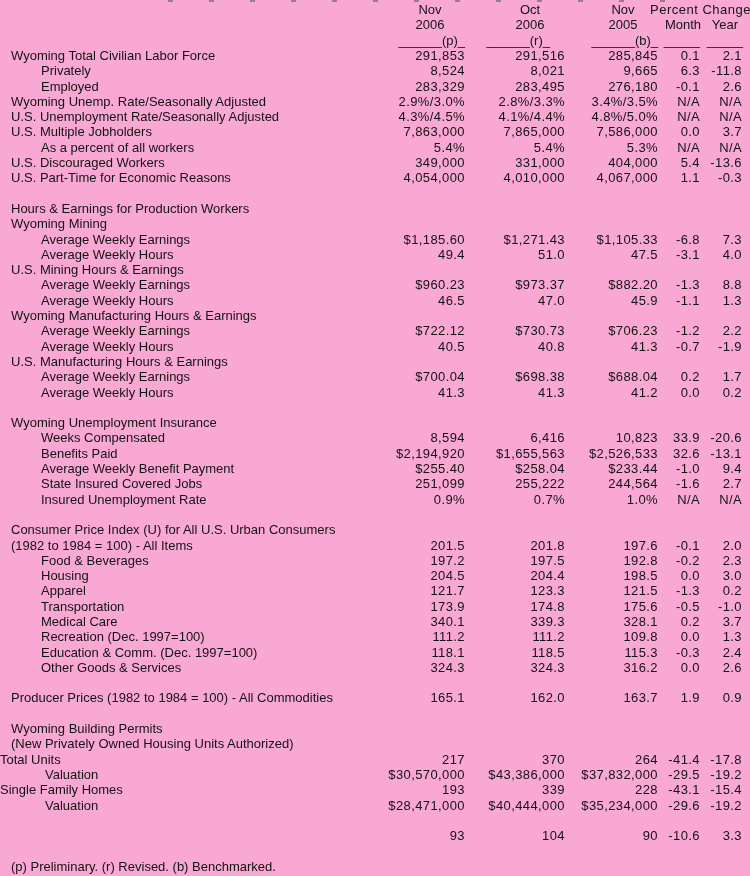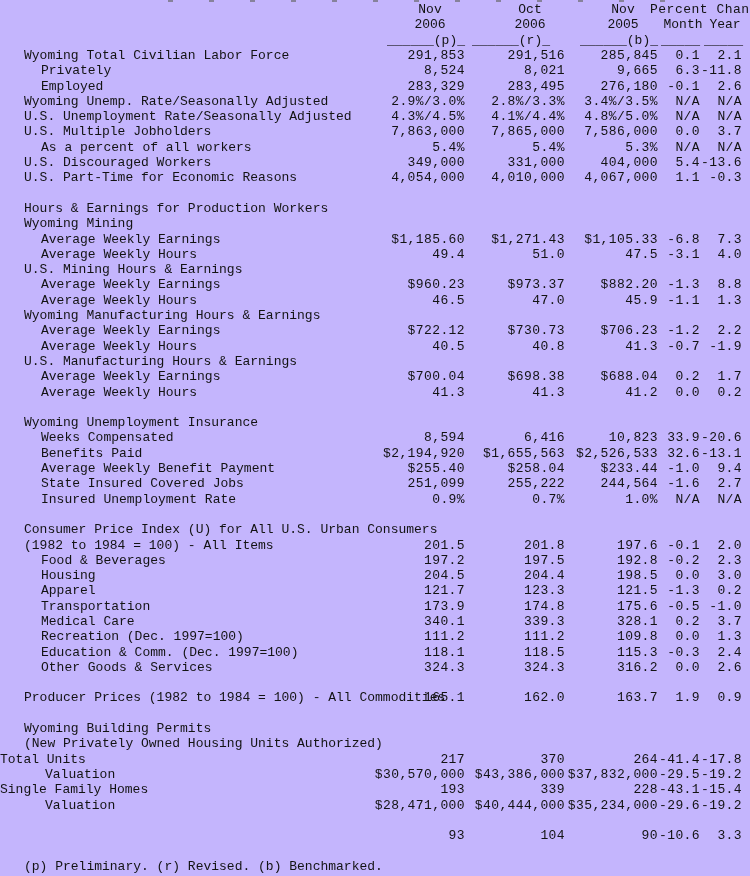--- a/index.html
+++ b/index.html
@@ -1,21 +1,21 @@
 <!DOCTYPE html>
 <html><head>
 <meta charset="utf-8">
 <style>
   html,body{margin:0;padding:0;background:#ffffff;}
   .doc{
     position:relative;
     width:750px;height:876px;
-    background:#c4b5fd;
+    background:#f9a8d4;
     color:#131313;
-    font-family:Liberation Mono, monospace;
+    font-family:Liberation Sans, sans-serif;
     font-size:13px;
     line-height:15.3px;
     overflow:hidden;
   }
   .remnant{
     position:absolute;top:0;left:168px;width:530px;height:2px;
     background:repeating-linear-gradient(90deg,#666 0 5px,transparent 5px 41px);
     opacity:.65;
   }
   .hdr{position:absolute;white-space:nowrap;}
@@ -31,21 +31,21 @@
   .pctchg{left:650px;letter-spacing:.5px;}
   .rule{position:absolute;white-space:nowrap;}
   .r1{right:285px;}
   .r2{right:200px;}
   .r3{right:92px;}
   .r4{right:50px;}
   .r5{right:7px;}
   .rows{position:absolute;top:48px;left:0;right:0;}
   .row{position:relative;height:15.3px;white-space:nowrap;}
   .lbl{display:inline-block;}
-  .ind0{padding-left:24px;}
+  .ind0{padding-left:11px;}
   .ind1{padding-left:41px;}
   .ind2{}
   .ind3{padding-left:45px;}
   .v{position:absolute;top:0;white-space:nowrap;letter-spacing:.4px;}
   .c1{right:285px;}
   .c2{right:185px;}
   .c3{right:92px;}
   .c4{right:50px;}
   .c5{right:8px;}
 </style>

